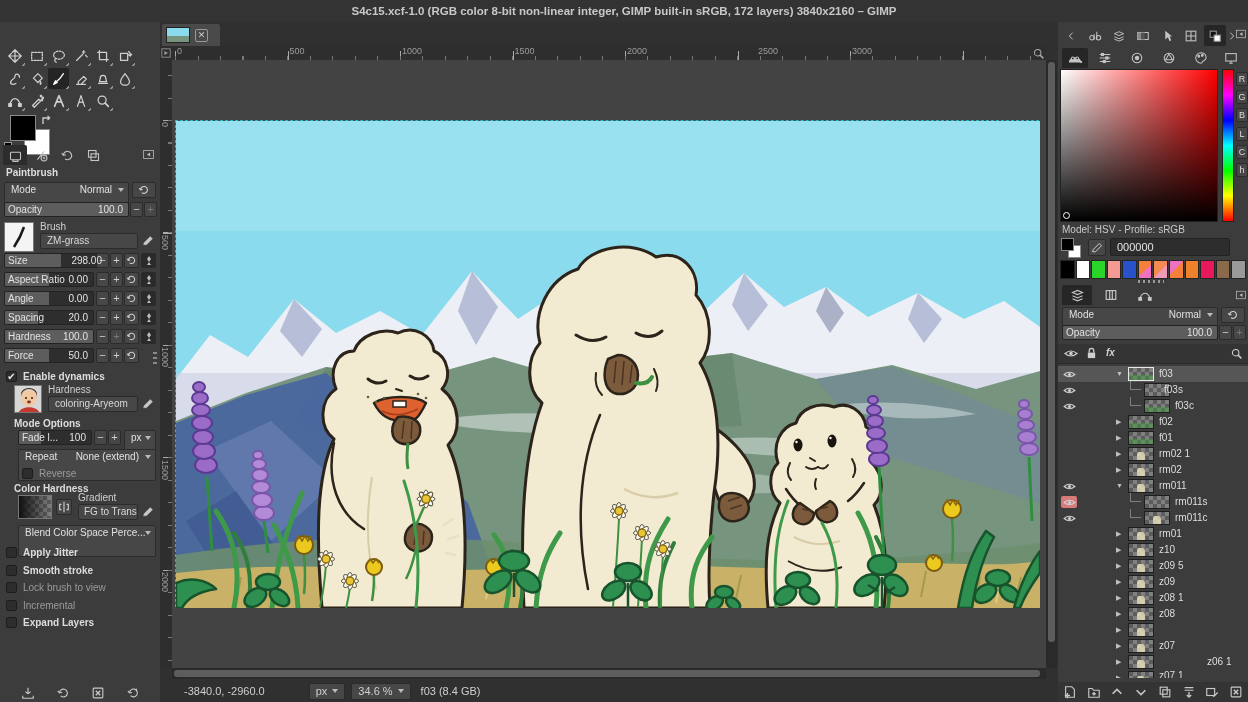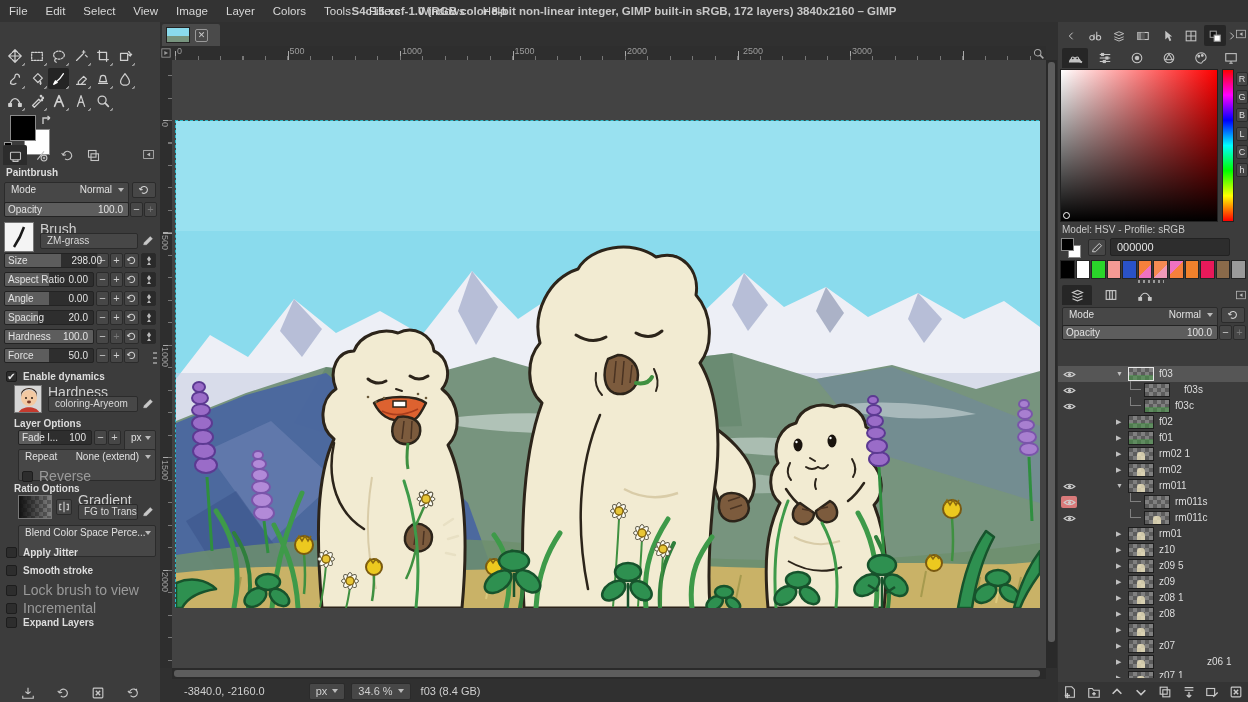--- a/index.html
+++ b/index.html
@@ -28,21 +28,21 @@
   #bg-swatch { position:absolute; left:24px; top:107px; width:26px; height:26px; background:#fff;
     border:1px solid #8a8a8a; }
   .mini-reset { position:absolute; left:4px; top:120px; width:8px; height:8px; background:#000; border:1px solid #999; }
   .mini-reset2 { position:absolute; left:8px; top:124px; width:8px; height:8px; background:#fff; border:1px solid #999; }
 
   .dock-tab { position:absolute; top:123px; width:24px; height:20px; display:flex; align-items:center;
     justify-content:center; border-radius:2px 2px 0 0; }
   .dock-tab.active { background:#2c2c2c; }
   .dock-tab svg { stroke:#c4c4c4; fill:none; stroke-width:1.3; }
 
-  .opt-label { font-size:14px; color:#cfcfcf; }
+  .opt-label { font-size:10px; color:#cfcfcf; }
   .opt-header { font-weight:bold; font-size:10px; color:#dddddd; }
   .widget { background:#474747; border:1px solid #2b2b2b; border-radius:2px; color:#d8d8d8; }
   .spin { position:absolute; height:15px; background:#2e2e2e; border:1px solid #232323; border-radius:2px; overflow:hidden; }
   .spin .fill { position:absolute; left:0; top:0; bottom:0; background:#5d5d5d; }
   .spin .lab { position:absolute; left:3px; top:1px; z-index:2; color:#e2e2e2;text-align:right; }
   .spin .val { position:absolute; right:5px; top:1px; z-index:2; color:#e2e2e2; }
   .sbtn { position:absolute; width:13px; height:15px; background:#474747; border:1px solid #2b2b2b;
     color:#cfcfcf; font-size:11px; line-height:13px; text-align:center; border-radius:2px; }
   .sbtn.dim { color:#777; }
   .ibtn { position:absolute; width:15px; height:15px; background:#474747; border:1px solid #2b2b2b;
@@ -163,33 +163,20 @@
   #toolbox-bottom { position:absolute; left:0; top:661px; width:160px; height:19px; display:flex;
     align-items:center; justify-content:space-around; padding:0 10px; }
 
   .vdots { position:absolute; left:153px; top:330px; width:4px; height:14px;
     background:repeating-linear-gradient(180deg,#8a8a8a 0 2px,transparent 2px 5px); }
 </style>
 </head>
 <body>
 
 <div id="menubar">
-  <div id="menu-items" style="display:flex;z-index:2;">
-      <div class="menu-item">File</div>
-      <div class="menu-item">Edit</div>
-      <div class="menu-item">Select</div>
-      <div class="menu-item">View</div>
-      <div class="menu-item">Image</div>
-      <div class="menu-item">Layer</div>
-      <div class="menu-item">Colors</div>
-      <div class="menu-item">Tools</div>
-      <div class="menu-item">Filters</div>
-      <div class="menu-item">Windows</div>
-      <div class="menu-item">Help</div>
-    </div>
   <div id="win-title">S4c15.xcf-1.0 (RGB color 8-bit non-linear integer, GIMP built-in sRGB, 172 layers) 3840x2160 – GIMP</div>
 </div>
 
 <div id="toolbox">
 
   <div class="tool" style="left:4px;top:23px">
       <svg width="16" height="16" viewBox="0 0 18 18">
         <path d="M9,2 V16 M2,9 H16 M9,2 L6,5 M9,2 L12,5 M9,16 L6,13 M9,16 L12,13 M2,9 L5,6 M2,9 L5,12 M16,9 L13,6 M16,9 L13,12"></path>
       </svg>
     </div>
@@ -483,21 +470,21 @@
       </svg>
   </div>
   <div class="opt-label abs" style="left:48px;top:362px">Hardness</div>
   <div class="abs widget" style="left:48px;top:374px;width:90px;height:16px;padding:1px 6px">coloring-Aryeom</div>
   <div class="editbtn" style="left:140px;top:375px">
     <svg width="12" height="12" viewBox="0 0 16 16">
         <path d="M2,13 L3,10 L11,2 L14,5 L6,13 Z"></path>
       </svg>
   </div>
 
-  <div class="opt-header abs" style="left:14px;top:396px">Layer Options</div>
+  <div class="opt-header abs" style="left:14px;top:396px">Mode Options</div>
   <div class="spin" style="left:18px;top:408px;width:74px">
     <div class="fill" style="width:30%"></div>
     <span class="lab">Fade l...</span>
     <span class="val">100</span>
   </div>
   <div class="sbtn" style="left:94px;top:408px">−</div>
   <div class="sbtn" style="left:108px;top:408px">+</div>
   <div class="combo" style="left:124px;top:408px;width:32px">
     <span class="cl">px</span>
     <span class="caret"></span>
@@ -505,21 +492,21 @@
   <div class="combo" style="left:18px;top:427px;width:138px">
     <span class="cl">Repeat</span>
     <span class="cv">None (extend)</span>
     <span class="caret"></span>
   </div>
   <div class="checkrow" style="left:22px;top:446px">
     <span class="checkbox"></span>
     <span class="opt-label dim-label">Reverse</span>
   </div>
 
-  <div class="opt-header abs" style="left:14px;top:461px">Ratio Options</div>
+  <div class="opt-header abs" style="left:14px;top:461px">Color Hardness</div>
   <div class="abs checker" style="left:18px;top:473px;width:34px;height:24px;border:1px solid #777">
     <div style="width:100%;height:100%;background:linear-gradient(90deg,#111 0%,rgba(17,17,17,0) 100%)"></div>
   </div>
   <div class="ibtn" style="left:56px;top:477px;width:16px;height:16px">
     <svg width="12" height="12" viewBox="0 0 14 14">
         <path d="M7,1 V13 M4,4 H2 V10 H4 M10,4 H12 V10 H10"></path>
       </svg>
   </div>
   <div class="opt-label abs" style="left:78px;top:470px">Gradient</div>
   <div class="abs widget" style="left:78px;top:482px;width:60px;height:16px;padding:1px 5px;white-space:nowrap;overflow:hidden">FG to Transpar</div>
@@ -582,21 +569,21 @@
         <rect x="1" y="1" width="10" height="10" stroke="#999" fill="none"></rect>
         <path d="M4,3.5 L8.5,6 L4,8.5 Z" fill="#999"></path>
       </svg>
   </div>
   <div id="h-ruler">
       <span class="hrl" style="left: 5px;">0</span>
       <span class="hrl" style="left: 117.5px;">500</span>
       <span class="hrl" style="left: 230px;">1000</span>
       <span class="hrl" style="left: 342.5px;">1500</span>
       <span class="hrl" style="left: 455px;">2000</span>
-      <span class="hrl" style="left: 571px;">2500</span>
+      <span class="hrl" style="left: 586px;">2500</span>
       <span class="hrl" style="left: 680px;">3000</span>
       <span class="hrl" style="left: 792.5px; margin-top: 44px;">3500</span>
     </div>
   <div id="v-ruler">
       <span class="vrl" style="top: 62px;">0</span>
       <span class="vrl" style="top: 174.5px;">500</span>
       <span class="vrl" style="top: 287px;">1000</span>
       <span class="vrl" style="top: 399.5px;">1500</span>
       <span class="vrl" style="top: 512px;">2000</span>
     </div>
@@ -938,21 +925,21 @@
     </div>
 
   <div id="qmask"></div>
   <div id="nav-btn">
     <svg width="12" height="12" viewBox="0 0 14 14">
         <path d="M7,1 V13 M1,7 H13 M7,1 L5,3 M7,1 L9,3 M7,13 L5,11 M7,13 L9,11 M1,7 L3,5 M1,7 L3,9 M13,7 L11,5 M13,7 L11,9" stroke="#aaa" fill="none" stroke-width="1.2"></path>
       </svg>
   </div>
 
   <div id="statusbar">
-    <span style="margin-left:24px">-3840.0, -2160.0</span>
+    <span style="margin-left:24px">-3840.0, -2960.0</span>
     <div class="status-btn" style="margin-left:44px">
       <span>px</span>
       <span class="caret"></span>
     </div>
     <div class="status-btn">
       <span>34.6 %</span>
       <span class="caret"></span>
     </div>
     <span style="margin-left:10px">f03 (8.4 GB)</span>
   </div>
@@ -1130,20 +1117,35 @@
       </svg>
   </div>
   <div class="spin" style="left:4px;top:303px;width:156px">
     <div class="fill" style="width:100%"></div>
     <span class="lab">Opacity</span>
     <span class="val">100.0</span>
   </div>
   <div class="sbtn" style="left:161px;top:303px">−</div>
   <div class="sbtn dim" style="left:175px;top:303px">+</div>
 
+  <div id="layers-header">
+    <svg class="abs" style="left:6px;top:4px" width="14" height="11" viewBox="0 0 14 10">
+        <path d="M1,5 Q7,0 13,5 Q7,10 1,5 Z" fill="none" stroke="#cfcfcf" stroke-width="1.2"></path>
+        <circle cx="7" cy="5" r="1.8" fill="#cfcfcf"></circle>
+      </svg>
+    <svg class="abs" style="left:28px;top:3px" width="11" height="13" viewBox="0 0 12 14">
+        <rect x="2" y="6" width="8" height="6" fill="#cfcfcf" stroke="none"></rect>
+        <path d="M3.5,6 V4 a2.5,2.5 0 0 1 5,0 V6" fill="none" stroke="#cfcfcf" stroke-width="1.4"></path>
+      </svg>
+    <span class="abs" style="left:48px;top:3px;font-style:italic;font-weight:bold;color:#cfcfcf;font-size:10px">fx</span>
+    <svg class="abs" style="left:172px;top:3px" width="13" height="13" viewBox="0 0 16 16">
+        <circle cx="7" cy="7" r="4" stroke="#cfcfcf" fill="none" stroke-width="1.3"></circle>
+        <path d="M10,10 L14,14" stroke="#cfcfcf" stroke-width="1.8"></path>
+      </svg>
+  </div>
 
   <div id="layers-list">
       <div class="layer-row selected">
         <span class="eye-cell">
           <svg viewBox="0 0 14 10" width="13" height="9">
             <path d="M1,5 Q7,0 13,5 Q7,10 1,5 Z" fill="none" stroke="#cfcfcf" stroke-width="1.2"></path>
             <circle cx="7" cy="5" r="1.8" fill="#cfcfcf"></circle>
           </svg>
         </span>
         <span class="expander" style="left: 58px;">▼</span>
@@ -1154,21 +1156,21 @@
       </div>
       <div class="layer-row">
         <span class="eye-cell">
           <svg viewBox="0 0 14 10" width="13" height="9">
             <path d="M1,5 Q7,0 13,5 Q7,10 1,5 Z" fill="none" stroke="#cfcfcf" stroke-width="1.2"></path>
             <circle cx="7" cy="5" r="1.8" fill="#cfcfcf"></circle>
           </svg>
         </span>
         <div class="treeline" style="left: 72px;"></div>
         <div class="layer-thumb checker" style="left: 86px;"></div>
-        <span class="layer-name" style="left: 126px;">f03s</span>
+        <span class="layer-name" style="left: 106px;">f03s</span>
       </div>
       <div class="layer-row">
         <span class="eye-cell">
           <svg viewBox="0 0 14 10" width="13" height="9">
             <path d="M1,5 Q7,0 13,5 Q7,10 1,5 Z" fill="none" stroke="#cfcfcf" stroke-width="1.2"></path>
             <circle cx="7" cy="5" r="1.8" fill="#cfcfcf"></circle>
           </svg>
         </span>
         <div class="treeline" style="left: 72px;"></div>
         <div class="layer-thumb checker" style="left: 86px;">

